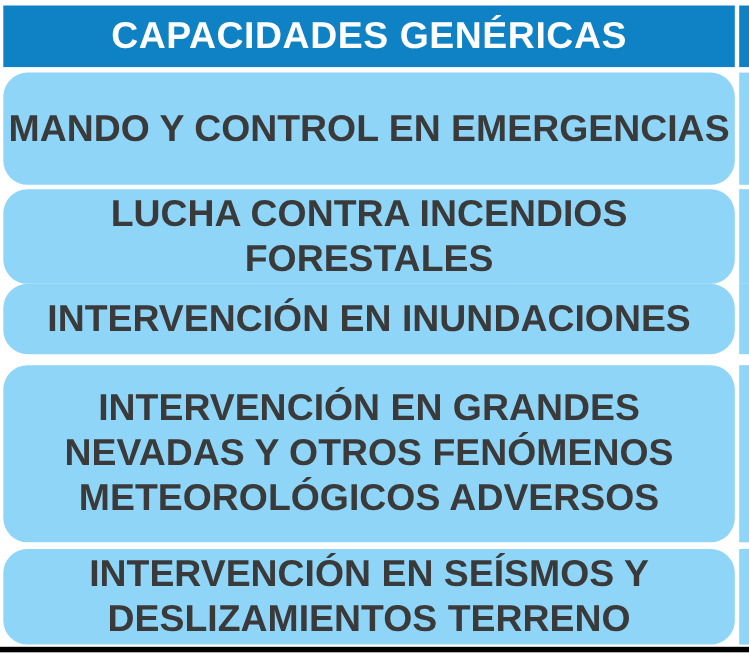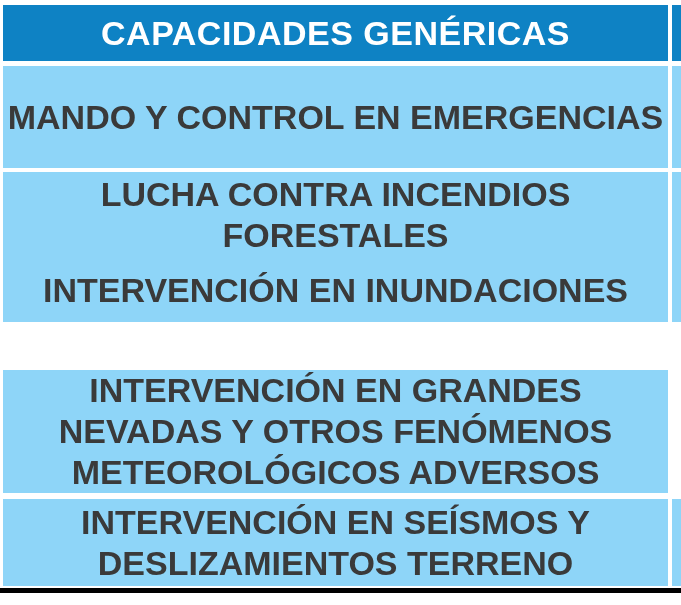--- a/index.html
+++ b/index.html
@@ -48,27 +48,28 @@
   .header-band .cell {
     background: var(--header-bg);
     color: var(--header-text);
     letter-spacing: 0.5px;
   }
   .header-band .sliver { background: var(--header-bg); }
 
   .row-band .cell {
     background: var(--row-bg);
     color: var(--row-text);
+    border-radius: 22px;
   }
   .row-band .sliver { background: var(--row-bg); }
 
   .row-1 { height: 102px; margin-bottom: 4px; }
   .row-2 { height: 86px;  }
   .row-3 { height: 64px;  margin-bottom: 10px; }
-  .row-4 { height: 161px; margin-bottom: 6px; align-items: flex-end; }
+  .row-4 { height: 161px; margin-bottom: 6px; }
   .row-5 { height: 87px; margin-bottom: 2px; }
 
   .bottom-bar {
     width: 681px;
     height: 5px;
     background: var(--bottom-bar);
   }
 </style>
 </head>
 <body>

